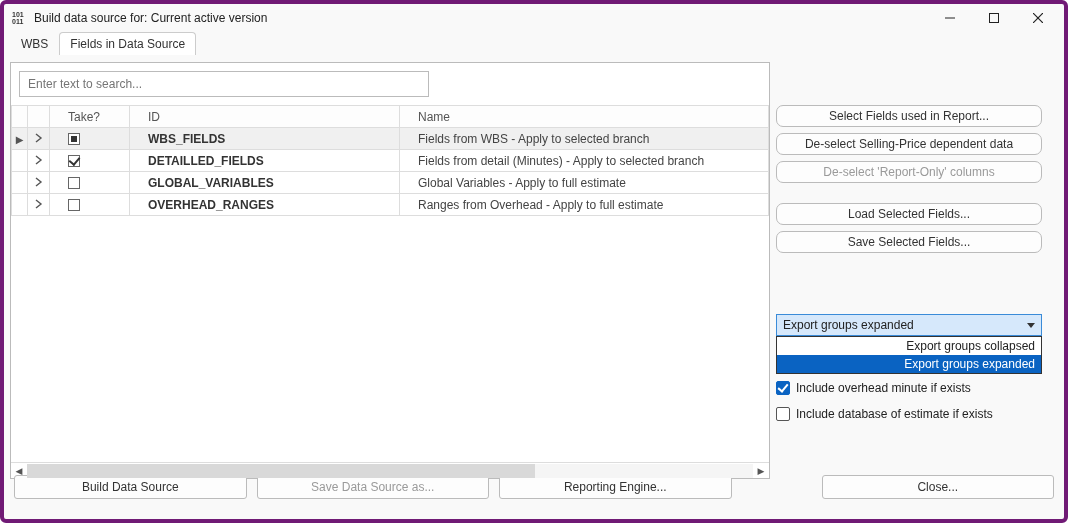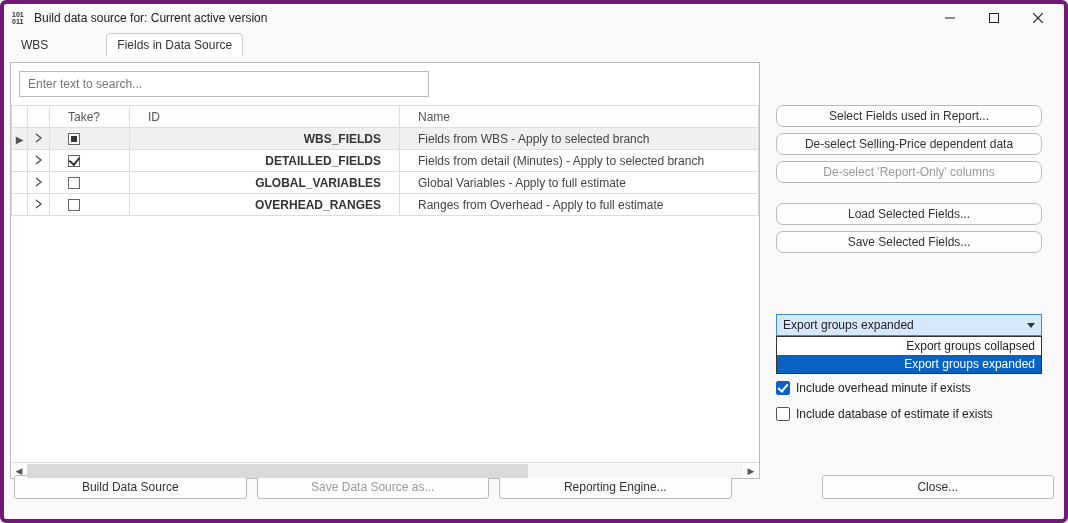--- a/index.html
+++ b/index.html
@@ -8,40 +8,40 @@
   .window { width:1068px; height:523px; border:4px solid #701a75; border-radius:6px; background:#f9f9f9; display:flex; flex-direction:column; }
 
   .titlebar { height:28px; display:flex; align-items:center; padding:0 4px 0 8px; }
   .titlebar .app-icon { width:16px; height:16px; margin-right:6px; display:flex; flex-direction:column; justify-content:center; }
   .titlebar .app-icon .row { font-size:7px; line-height:7px; letter-spacing:0; color:#333; font-weight:600; }
   .titlebar .title { font-size:12px; color:#222; flex:0 0 auto; }
   .titlebar .spacer { flex:1; }
   .titlebar .winbtn { width:44px; height:26px; display:flex; align-items:center; justify-content:center; color:#222; }
   .titlebar .winbtn svg { display:block; }
 
-  .tabs { display:flex; align-items:center; padding:0 6px; height:24px;gap:47px; }
+  .tabs { display:flex; align-items:flex-start; padding:0 6px; height:24px; }
   .tab { font-size:12px; padding:4px 10px; border:1px solid transparent; border-bottom:none; color:#333; border-radius:4px 4px 0 0; }
   .tab.active { background:#fff; border-color:#ccc; }
   .tab:not(.active) { background:transparent; }
 
-  .body { flex:1; display:flex; padding:6px 6px 0 6px; gap:16px; min-height:0; }
+  .body { flex:1; display:flex; padding:6px 6px 0 6px; gap:6px; min-height:0; }
 
   .left { flex:1; display:flex; flex-direction:column; min-width:0; }
   .grid-wrap { border:1px solid #bbb; background:#fff; flex:1; display:flex; flex-direction:column; min-height:0; }
   .searchbox-row { padding:8px; }
   .searchbox { width:410px; height:26px; border:1px solid #bbb; padding:0 8px; font-size:12px; color:#555; background:#fff; }
 
   table.grid { width:100%; border-collapse:collapse; font-size:12px; }
   table.grid th, table.grid td { border:1px solid #ddd; padding:3px 18px; text-align:left; color:#444; height:22px; }
   table.grid th { background:#fdfdfd; font-weight:400; color:#555; }
   table.grid td.ind, table.grid th.ind { width:16px; padding:0; text-align:center; }
   table.grid td.exp, table.grid th.exp { width:22px; padding:0; text-align:center; }
   table.grid td.take, table.grid th.take { width:80px; }
   table.grid td.idcol, table.grid th.idcol { width:270px; }
-  table.grid td.idcol { font-weight:600; color:#333;text-align:right; }
+  table.grid td.idcol { font-weight:600; color:#333; }
   table.grid tr.sel td { background:#f0f0f0; }
   .chev { display:inline-block; }
   .cb { width:12px; height:12px; border:1px solid #666; display:inline-block; vertical-align:middle; background:#fff; position:relative; }
   .cb.ind::after { content:""; position:absolute; left:2px; top:2px; right:2px; bottom:2px; background:#333; }
   .cb.chk::after { content:""; position:absolute; left:2px; top:-1px; width:5px; height:8px; border:solid #333; border-width:0 2px 2px 0; transform:rotate(40deg); }
   .rowind { font-size:10px; color:#555; }
 
   .grid-fill { flex:1; }
   .hscroll { height:16px; border-top:1px solid #ddd; display:flex; align-items:center; }
   .hscroll .arrow { width:16px; height:14px; display:flex; align-items:center; justify-content:center; color:#555; font-size:9px; border:0; }

